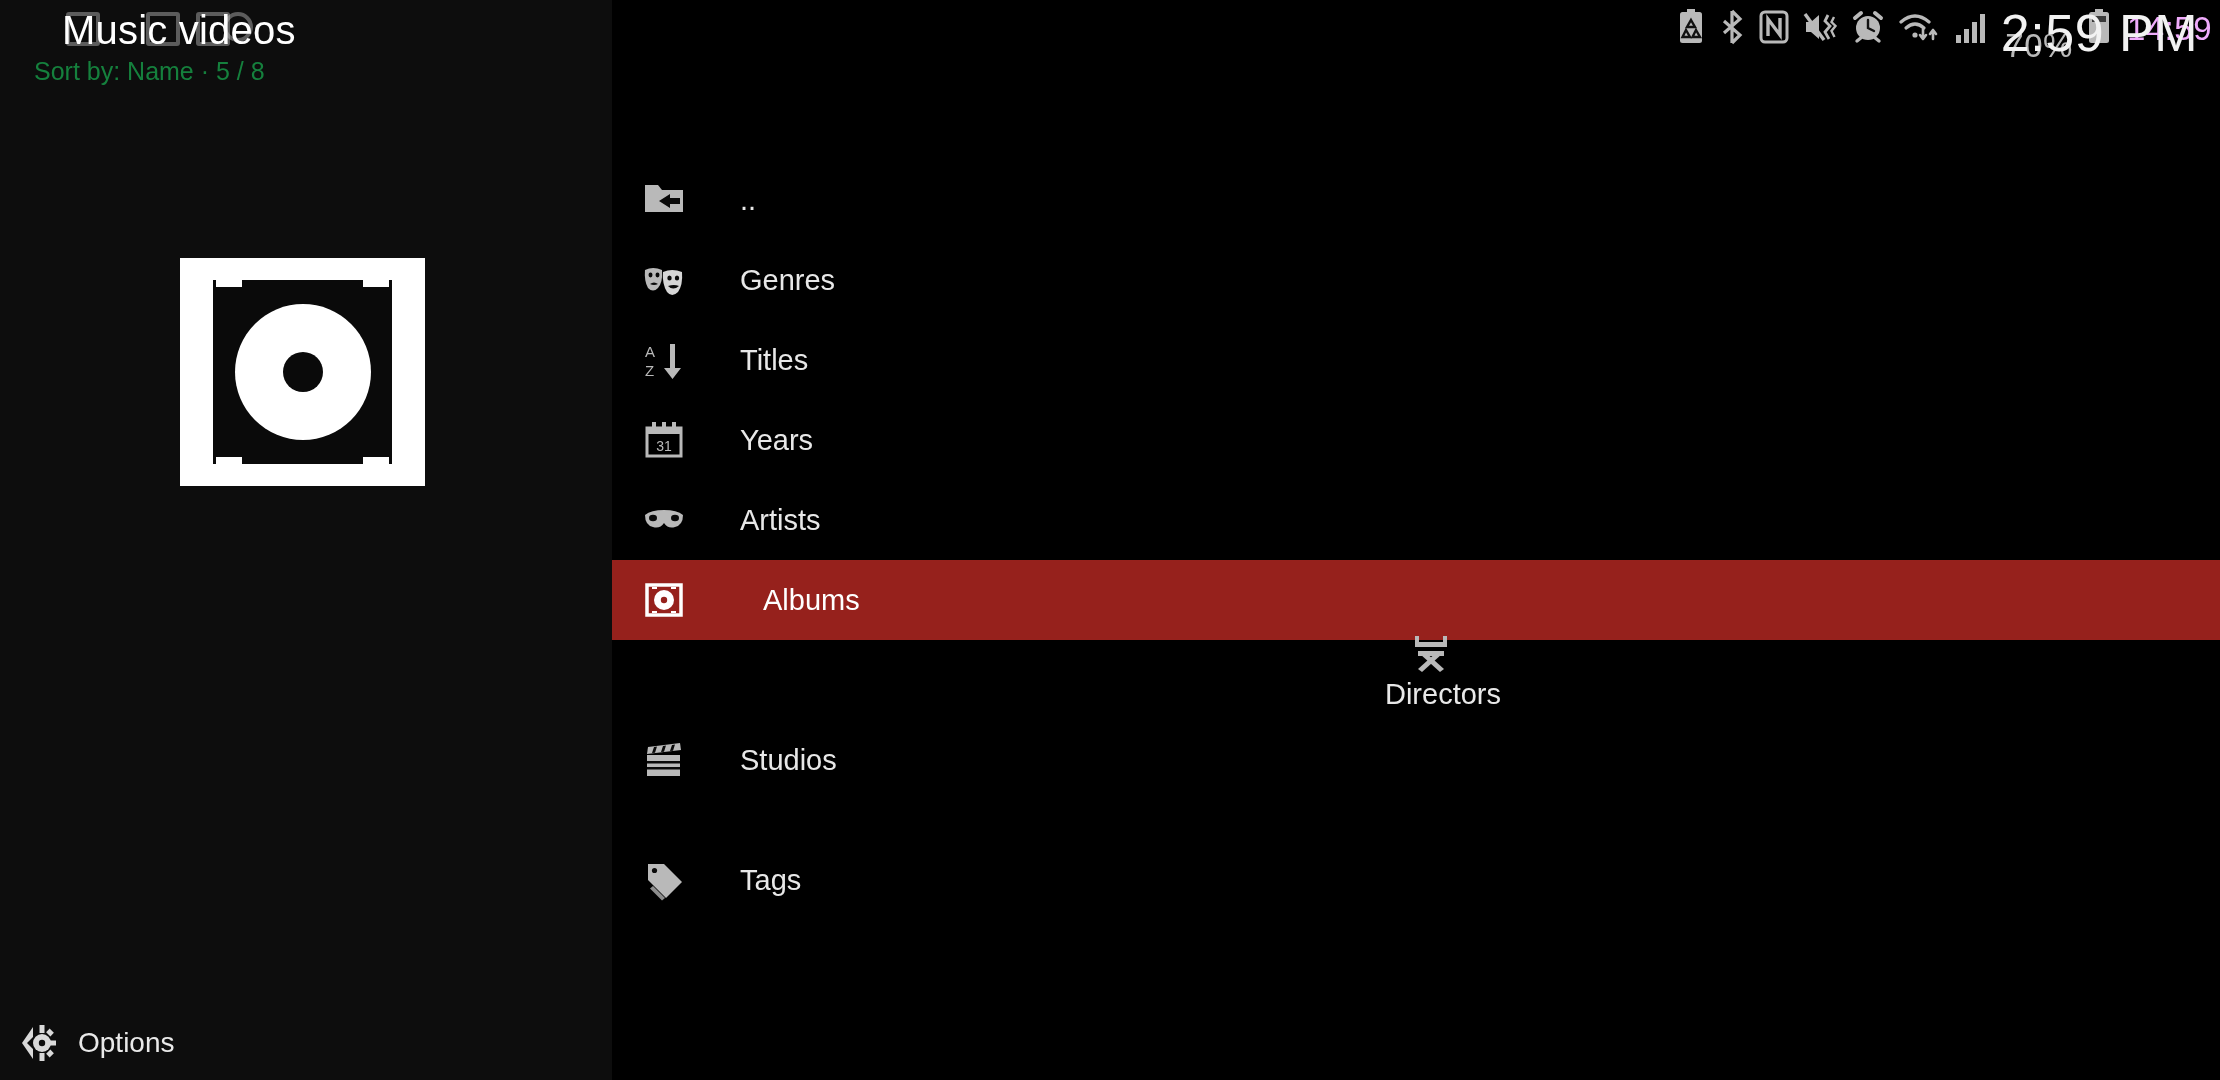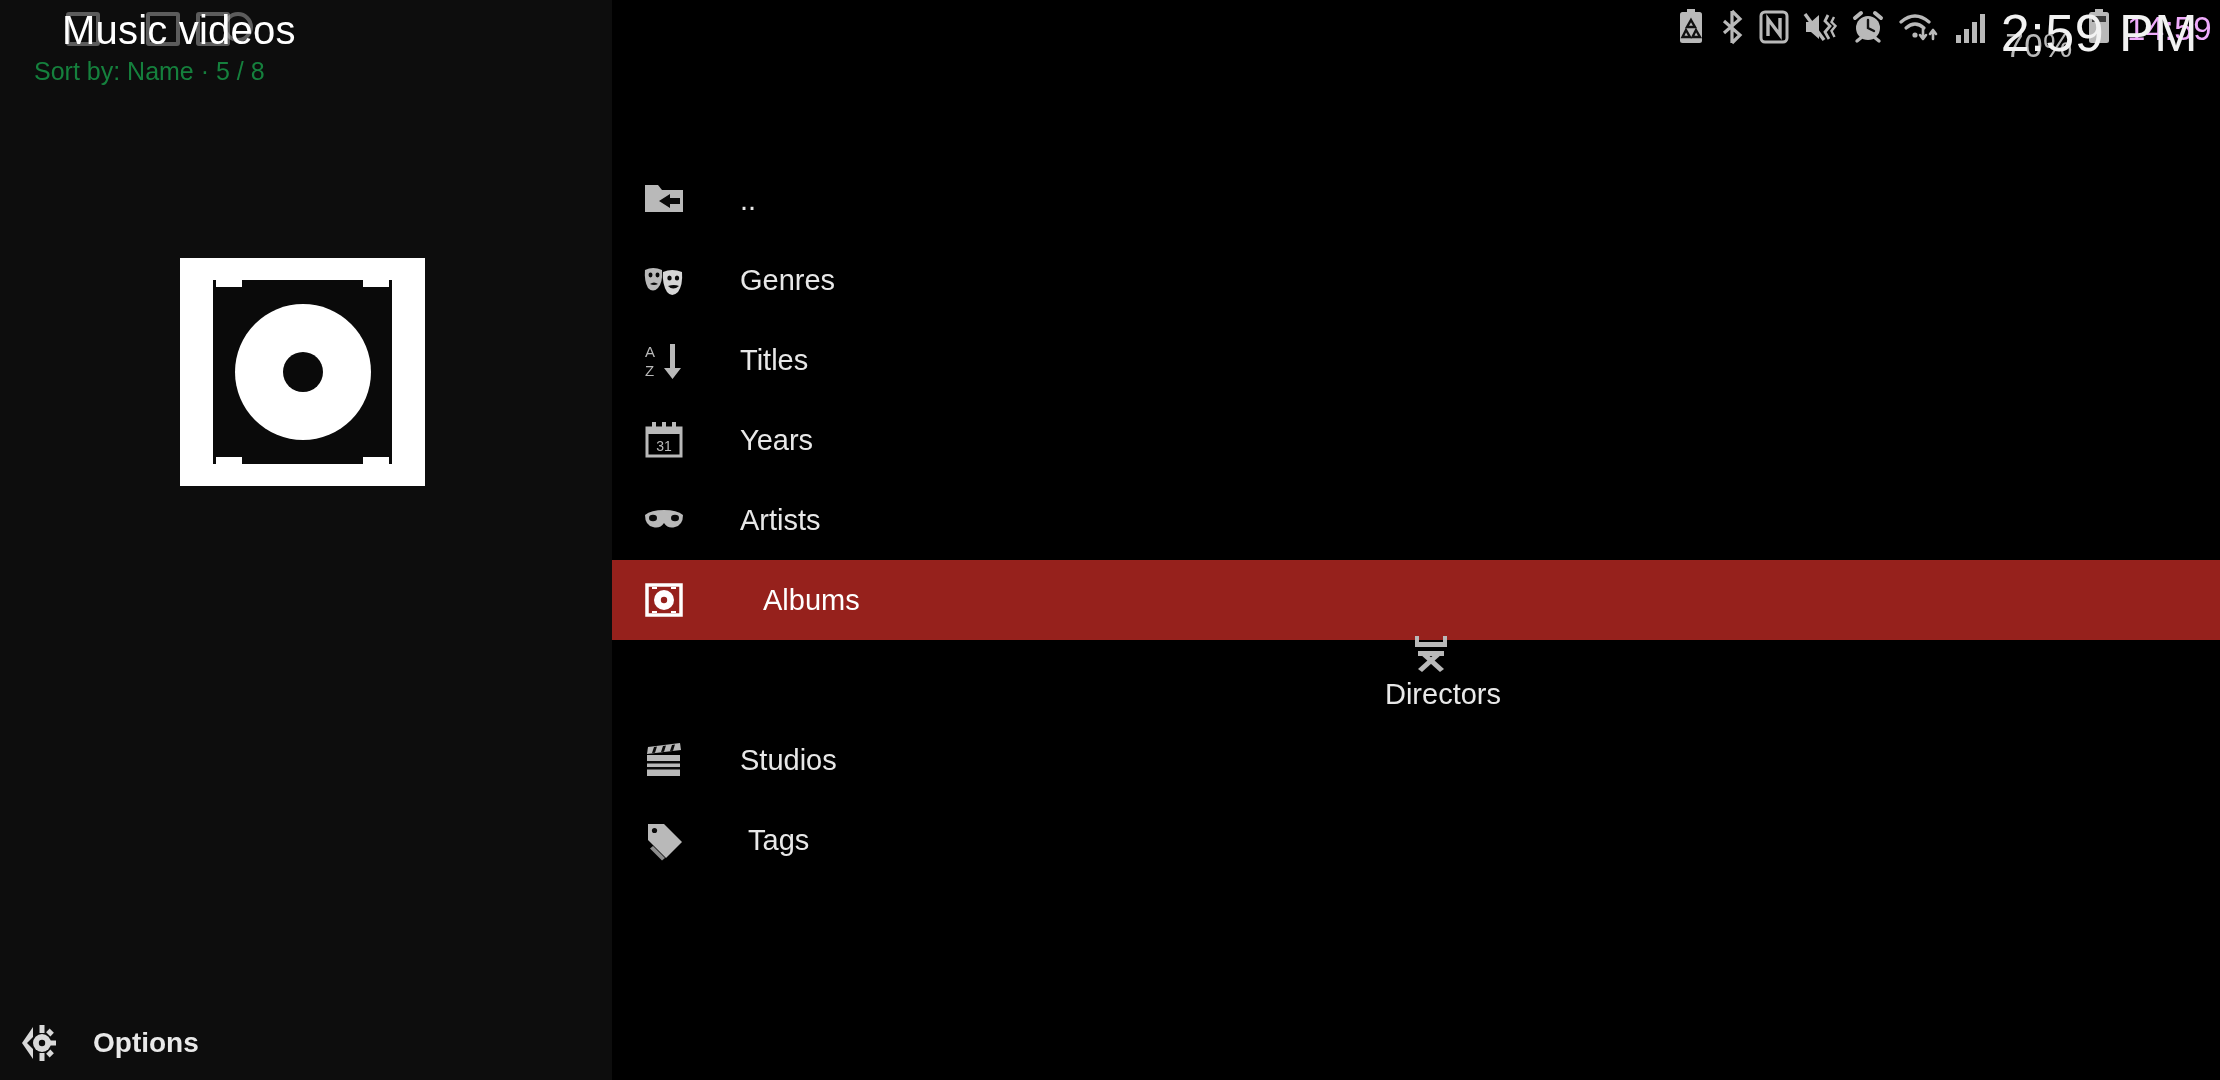--- a/index.html
+++ b/index.html
@@ -75,21 +75,21 @@
   }
   #poster .tab { position:absolute; background:#ffffff; width:26px; height:7px; }
   #poster .tab.tl { left:36px; top:22px; }
   #poster .tab.tr { right:36px; top:22px; }
   #poster .tab.bl { left:36px; bottom:22px; }
   #poster .tab.br { right:36px; bottom:22px; }
 
   
   #options-bar {
     position:absolute; left:14px; bottom:15px;
-    display:flex; align-items:center; gap:35px;font-weight:bold;
+    display:flex; align-items:center; gap:20px;
   }
   #options-bar .opt-icon { width:44px; height:44px; display:block; }
   #options-label { font-size:28px; color:#e9e9e9; line-height:34px; }
 
   
   #list-panel {
     position:absolute; left:612px; top:0;
     width:1608px; height:1080px;
     background:#000;
   }
@@ -287,21 +287,21 @@
           <rect x="5" y="29" width="33" height="2.5" fill="#0a0a0a"></rect>
           <path d="M5 16 L6 9 L38 5 L39 12 Z" fill="#b9b9b9"></path>
           <path d="M12 9 L10 15 L13 14.7 L15 8.6 Z" fill="#0a0a0a"></path>
           <path d="M21 8 L19 14 L22 13.7 L24 7.6 Z" fill="#0a0a0a"></path>
           <path d="M30 7 L28 13 L31 12.7 L33 6.6 Z" fill="#0a0a0a"></path>
         </svg>
       </span>
       <span class="item-label">Studios</span>
     </div>
 
-    <div class="list-item" style="top:800px;gap:8px;">
+    <div class="list-item" style="top:840px;">
       <span class="item-icon">
         <svg width="44" height="44" viewBox="0 0 44 44">
           <path d="M6 6 L22 6 L40 24 L24 40 L6 22 Z" fill="#b9b9b9"></path>
           <circle cx="12.5" cy="12.5" r="2.6" fill="#0a0a0a"></circle>
           <path d="M11 28 L23 40 L20 42.5 L8 30.5 Z" fill="#8d8d8d"></path>
         </svg>
       </span>
       <span class="item-label">Tags</span>
     </div>
   </div>

